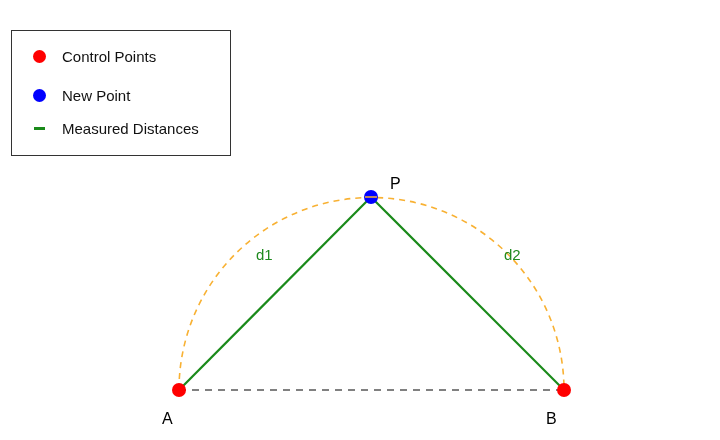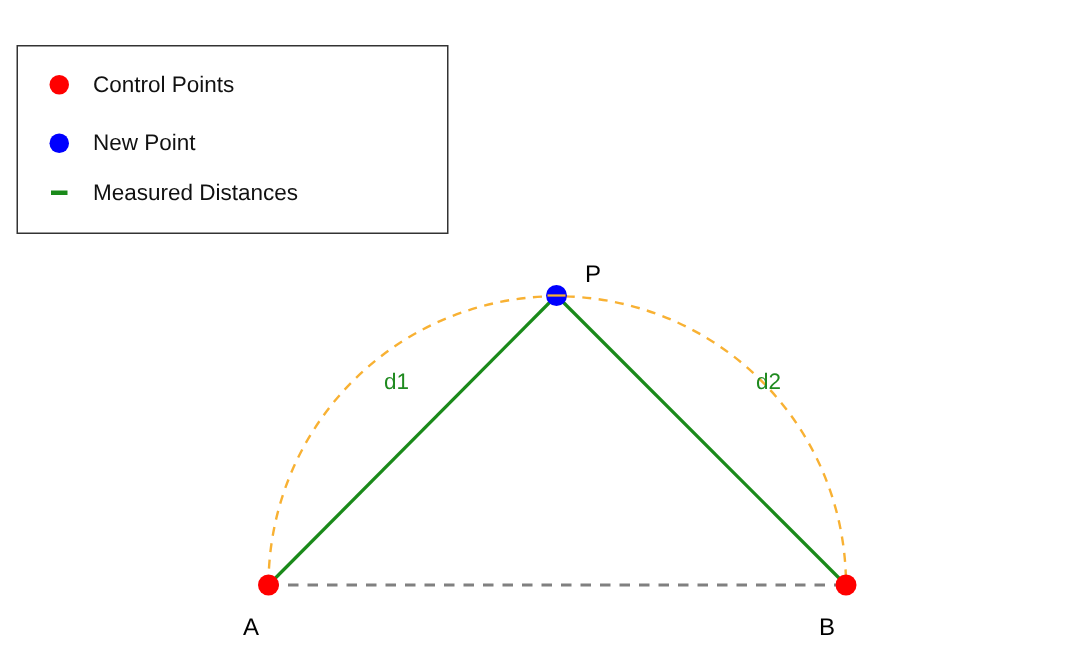--- a/index.html
+++ b/index.html
@@ -1,18 +1,18 @@
 <!DOCTYPE html>
 <html><head>
   <meta charset="utf-8">
   <style>
     html, body { margin: 0; padding: 0; background: #ffffff; }
     body { width: 720px; height: 440px; position: relative; overflow: hidden; font-family: "Liberation Sans", sans-serif; }
     #canvas { position: absolute; left: 0; top: 0; }
-    .legend { position: absolute; left: 11px; top: 30px; width: 288px; height: 126px; border: 1px solid #333; background: #fff; box-sizing: border-box; }
+    .legend { position: absolute; left: 11px; top: 30px; width: 220px; height: 126px; border: 1px solid #333; background: #fff; box-sizing: border-box; }
     .legend-item { position: absolute; left: 18px; display: flex; align-items: center; font-size: 15px; color: #111; }
     .legend-item .sw { width: 18px; display: inline-flex; justify-content: center; align-items: center; margin-right: 14px; }
     .dot { width: 13px; height: 13px; border-radius: 50%; display: inline-block; }
     .dash { width: 11px; height: 3px; display: inline-block; }
     .lbl { position: absolute; font-size: 16px; color: #000; }
     .dlbl { position: absolute; font-size: 15px; color: #1f8a1f; }
   </style>
 </head>
 <body>
 

